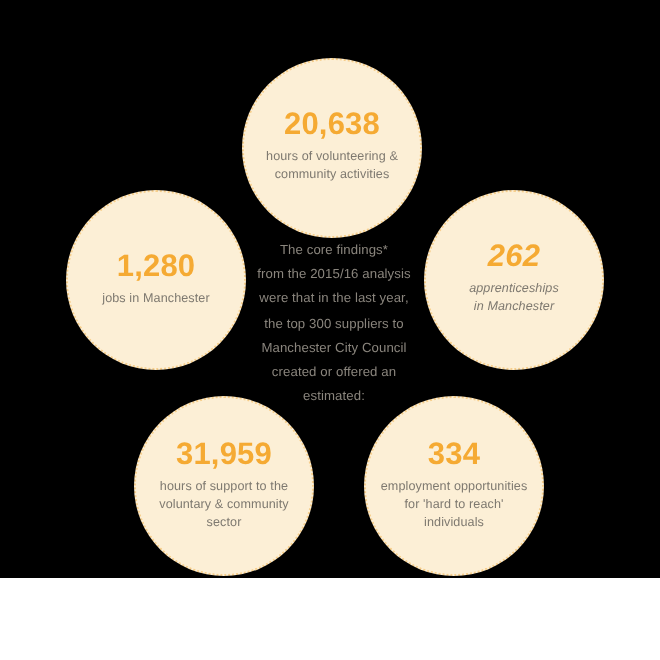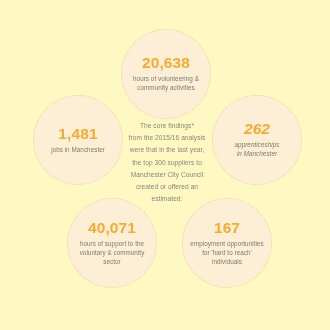--- a/index.html
+++ b/index.html
@@ -10,22 +10,22 @@
     width: 330px;
     height: 330px;
     background: #ffffff;
     font-family: "Liberation Sans", sans-serif;
     overflow: hidden;
   }
 
   #infographic {
     position: relative;
     width: 330px;
-    height: 330px;
-    background: #fef9c3;
+    height: 289px;
+    background: #000000;
   }
 
   
   .petal {
     position: absolute;
     width: 90px;
     height: 90px;
     border-radius: 50%;
     background: #fcefd6;
     border: 1.6px dotted #f7cf8d;
@@ -84,48 +84,48 @@
   <div class="petal" id="petal-top">
     <div class="stat-value">20,638</div>
     <div class="stat-label">
       <span>hours of volunteering &amp;</span>
       <br>
       <span>community activities</span>
     </div>
   </div>
 
   <div class="petal" id="petal-left">
-    <div class="stat-value">1,481</div>
+    <div class="stat-value">1,280</div>
     <div class="stat-label">
       <span>jobs in Manchester</span>
     </div>
   </div>
 
   <div class="petal" id="petal-right">
     <div class="stat-value">262</div>
     <div class="stat-label">
       <span>apprenticeships</span>
       <br>
       <span>in Manchester</span>
     </div>
   </div>
 
   <div class="petal" id="petal-bottomleft">
-    <div class="stat-value">40,071</div>
+    <div class="stat-value">31,959</div>
     <div class="stat-label">
       <span>hours of support to the</span>
       <br>
       <span>voluntary &amp; community</span>
       <br>
       <span>sector</span>
     </div>
   </div>
 
   <div class="petal" id="petal-bottomright">
-    <div class="stat-value">167</div>
+    <div class="stat-value">334</div>
     <div class="stat-label">
       <span>employment opportunities</span>
       <br>
       <span>for 'hard to reach'</span>
       <br>
       <span>individuals</span>
     </div>
   </div>
 
   <div id="center-text">

